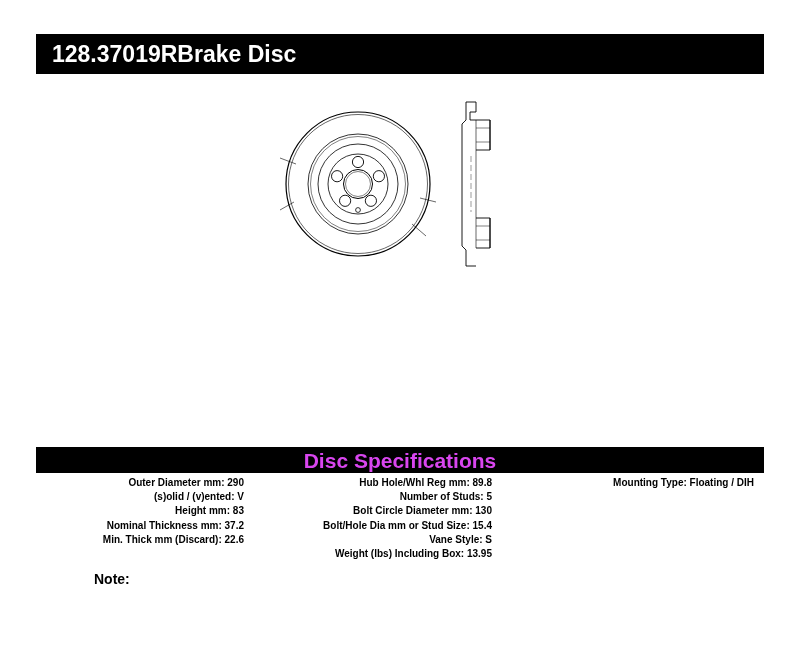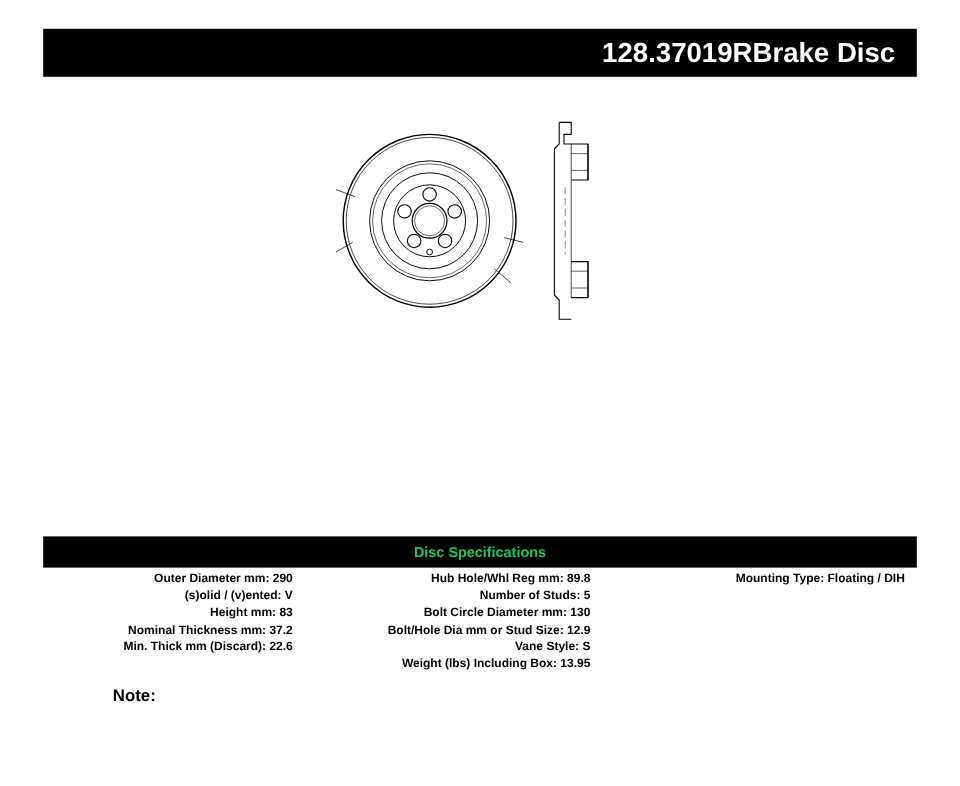--- a/index.html
+++ b/index.html
@@ -20,27 +20,27 @@
     position: absolute;
     left: 0; top: 0;
     width: 800px;
     height: 655px;
   }
 
   
   .header-bar {
     position: absolute;
     left: 36px;
-    top: 24px;
+    top: 34px;
     width: 728px;
     height: 40px;
     background: #000000;
     display: flex;
     align-items: center;
-    justify-content: flex-end;
+    justify-content: flex-start;
     box-sizing: border-box;
     padding: 0 18px 0 16px;
   }
   .header-part {
     color: #ffffff;
     font-size: 23px;
     font-weight: bold;
     letter-spacing: 0px;
     line-height: 1;
   }
@@ -67,22 +67,22 @@
     top: 447px;
     width: 728px;
     height: 26px;
     background: #000000;
     display: flex;
     align-items: center;
     justify-content: center;
     box-sizing: border-box;
   }
   .spec-bar-title {
-    color: #22c55e;
-    font-size: 12px;
+    color: #d946ef;
+    font-size: 21px;
     font-weight: bold;
     line-height: 1;
   }
 
   .spec-columns {
     position: absolute;
     left: 36px;
     top: 476px;
     width: 728px;
     display: flex;
@@ -188,21 +188,21 @@
       <div class="spec-line">Outer Diameter mm: 290</div>
       <div class="spec-line">(s)olid / (v)ented: V</div>
       <div class="spec-line">Height mm: 83</div>
       <div class="spec-line">Nominal Thickness mm: 37.2</div>
       <div class="spec-line">Min. Thick mm (Discard): 22.6</div>
     </div>
     <div class="spec-col col2">
       <div class="spec-line">Hub Hole/Whl Reg mm: 89.8</div>
       <div class="spec-line">Number of Studs: 5</div>
       <div class="spec-line">Bolt Circle Diameter mm: 130</div>
-      <div class="spec-line">Bolt/Hole Dia mm or Stud Size: 12.9</div>
+      <div class="spec-line">Bolt/Hole Dia mm or Stud Size: 15.4</div>
       <div class="spec-line">Vane Style: S</div>
       <div class="spec-line">Weight (lbs) Including Box: 13.95</div>
     </div>
     <div class="spec-col col3">
       <div class="spec-line">Mounting Type: Floating / DIH</div>
     </div>
   </div>
 
   <div class="note">Note:</div>
 

